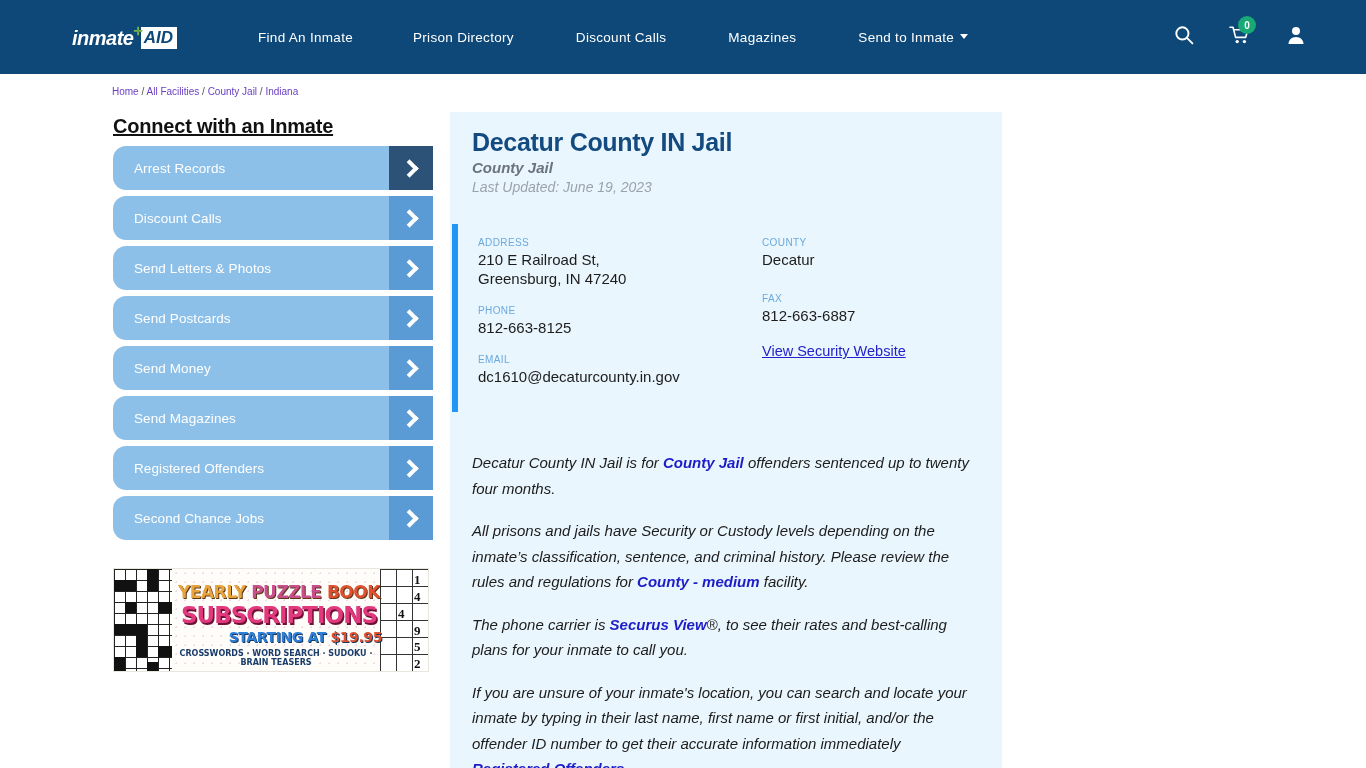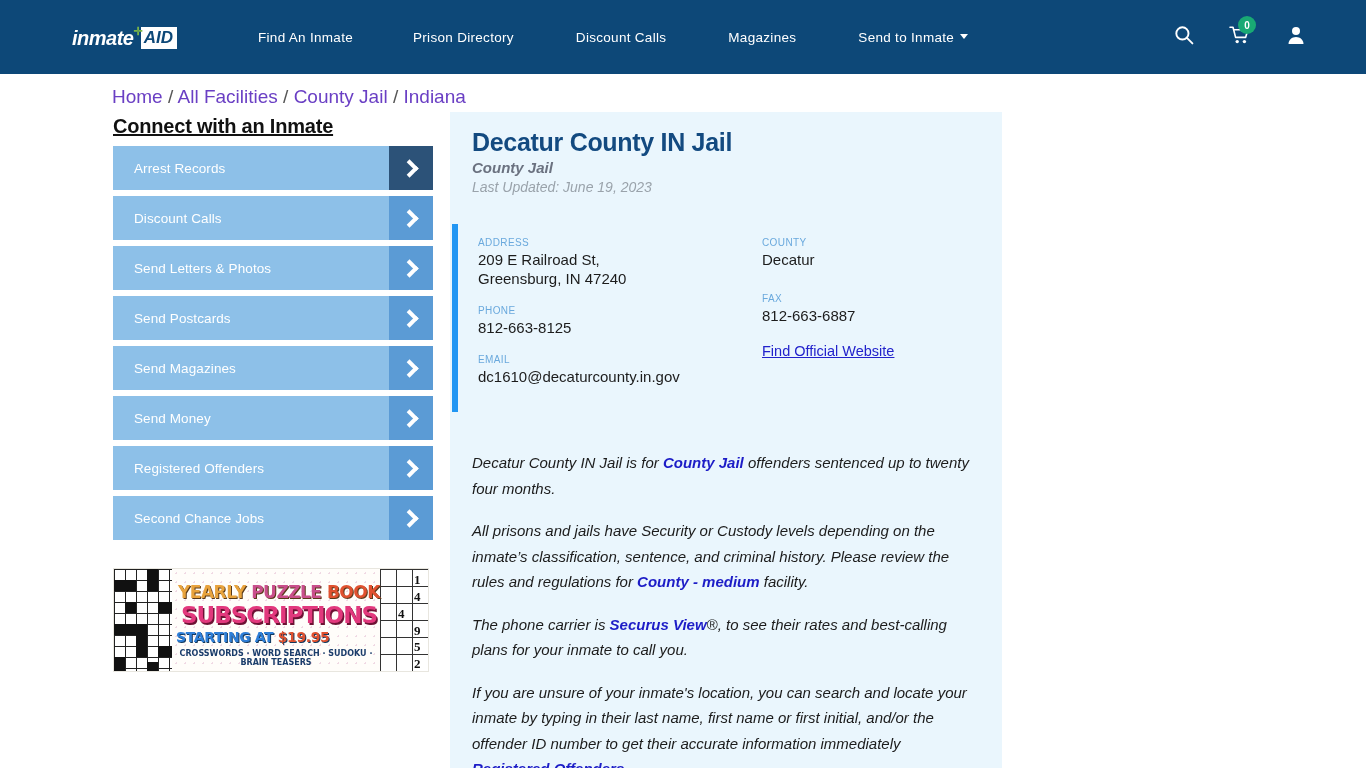--- a/index.html
+++ b/index.html
@@ -66,39 +66,39 @@
     position: absolute; top: -9px; left: 9px;
     width: 18px; height: 18px; border-radius: 50%;
     background: #19a974; color: #ffffff;
     font-size: 10px; font-weight: bold;
     display: flex; align-items: center; justify-content: center;
   }
 
   
   .breadcrumb {
     position: absolute; left: 112px; top: 86px;
-    font-size: 19px; color: #333333;
+    font-size: 10px; color: #333333;
   }
   .breadcrumb a { color: #6a3fc4; text-decoration: none; }
   .breadcrumb .sep { color: #555555; }
 
   
   .side-title {
     position: absolute; left: 113px; top: 115px;
     font-size: 20px; font-weight: bold; color: #111111;
     text-decoration: underline; letter-spacing: -0.2px;
   }
   .side-list {
     position: absolute; left: 113px; top: 146px;
     width: 320px;
   }
   .side-btn {
     position: relative; display: flex; align-items: center;
     height: 44px; width: 320px; margin-bottom: 6px;
-    background: #8dc0e8; cursor: pointer;
+    background: #8dc0e8; cursor: pointer; border-radius: 13px;
   }
   .side-btn-label {
     color: #ffffff; font-size: 13.5px; padding-left: 21px;
     letter-spacing: 0.1px;
   }
   .side-arrow {
     position: absolute; right: 0; top: 0;
     width: 44px; height: 44px; background: #5b9bd5;
     display: flex; align-items: center; justify-content: center;
   }
@@ -150,21 +150,21 @@
   .ad-t1 .o { color: #e8a33d; } .ad-t1 .p { color: #c94f8c; }
   .ad-t1 .r { color: #e0512f; }
   .ad-t2 {
     position: absolute; left: 62px; top: 33px; width: 206px;
     text-align: center; font-size: 23px; font-weight: bold;
     font-family: "DejaVu Sans", sans-serif; letter-spacing: -1px;
     color: #e2387d; text-shadow: 1.5px 1.5px 0 #6d1234;
   }
   .ad-t3 {
     position: absolute; left: 62px; top: 60px; width: 206px;
-    text-align: left; font-size: 14px; font-weight: bold;
+    text-align: right; font-size: 14px; font-weight: bold;
     font-family: "DejaVu Sans", sans-serif; letter-spacing: -0.4px;
     color: #2f7fd8; text-shadow: 1px 1px 0 #15395e;
   }
   .ad-t3 .red { color: #e0512f; }
   .ad-t4 {
     position: absolute; left: 56px; top: 80px; width: 212px;
     text-align: center; font-size: 8px; font-weight: bold;
     font-family: "DejaVu Sans", sans-serif;
     color: #1b3d6b; letter-spacing: 0px;
   }
@@ -298,27 +298,27 @@
         <i class="chev"></i>
       </span>
   </div>
   <div class="side-btn">
     <span class="side-btn-label">Send Postcards</span>
     <span class="side-arrow">
         <i class="chev"></i>
       </span>
   </div>
   <div class="side-btn">
+    <span class="side-btn-label">Send Money</span>
+    <span class="side-arrow">
+        <i class="chev"></i>
+      </span>
+  </div>
+  <div class="side-btn">
     <span class="side-btn-label">Send Magazines</span>
-    <span class="side-arrow">
-        <i class="chev"></i>
-      </span>
-  </div>
-  <div class="side-btn">
-    <span class="side-btn-label">Send Money</span>
     <span class="side-arrow">
         <i class="chev"></i>
       </span>
   </div>
   <div class="side-btn">
     <span class="side-btn-label">Registered Offenders</span>
     <span class="side-arrow">
         <i class="chev"></i>
       </span>
   </div>
@@ -366,21 +366,21 @@
   <div class="card-title">Decatur County IN Jail</div>
   <div class="card-sub">County Jail</div>
   <div class="card-updated">Last Updated: June 19, 2023</div>
 
   <div class="info-block">
     <div class="info-grid">
 
       <div class="info-col-l">
         <div class="info-field">
           <div class="info-label">ADDRESS</div>
-          <div class="info-value nowrap">209 E Railroad St,</div>
+          <div class="info-value nowrap">210 E Railroad St,</div>
           <div class="info-value nowrap">Greensburg, IN 47240</div>
         </div>
         <div class="info-field">
           <div class="info-label">PHONE</div>
           <div class="info-value nowrap">812-663-8125</div>
         </div>
         <div class="info-field">
           <div class="info-label">EMAIL</div>
           <div class="info-value">dc1610@decaturcounty.in.gov</div>
         </div>
@@ -389,21 +389,21 @@
       <div class="info-col-r">
         <div class="info-field">
           <div class="info-label">COUNTY</div>
           <div class="info-value nowrap">Decatur</div>
         </div>
         <div class="info-field" style="margin-top:24px;">
           <div class="info-label">FAX</div>
           <div class="info-value nowrap">812-663-6887</div>
         </div>
         <div class="info-field" style="margin-top:11px;">
-          <span class="website-link">Find Official Website</span>
+          <span class="website-link">View Security Website</span>
         </div>
       </div>
 
     </div>
   </div>
 
   <div class="body-copy">
     <p><span>Decatur County IN Jail is for </span><span class="lnk">County Jail</span><span> offenders sentenced up to twenty four months.</span></p>
 
     <p><span>All prisons and jails have Security or Custody levels depending on the inmate’s classification, sentence, and criminal history. Please review the rules and regulations for </span><span class="lnk">County - medium</span><span> facility.</span></p>

